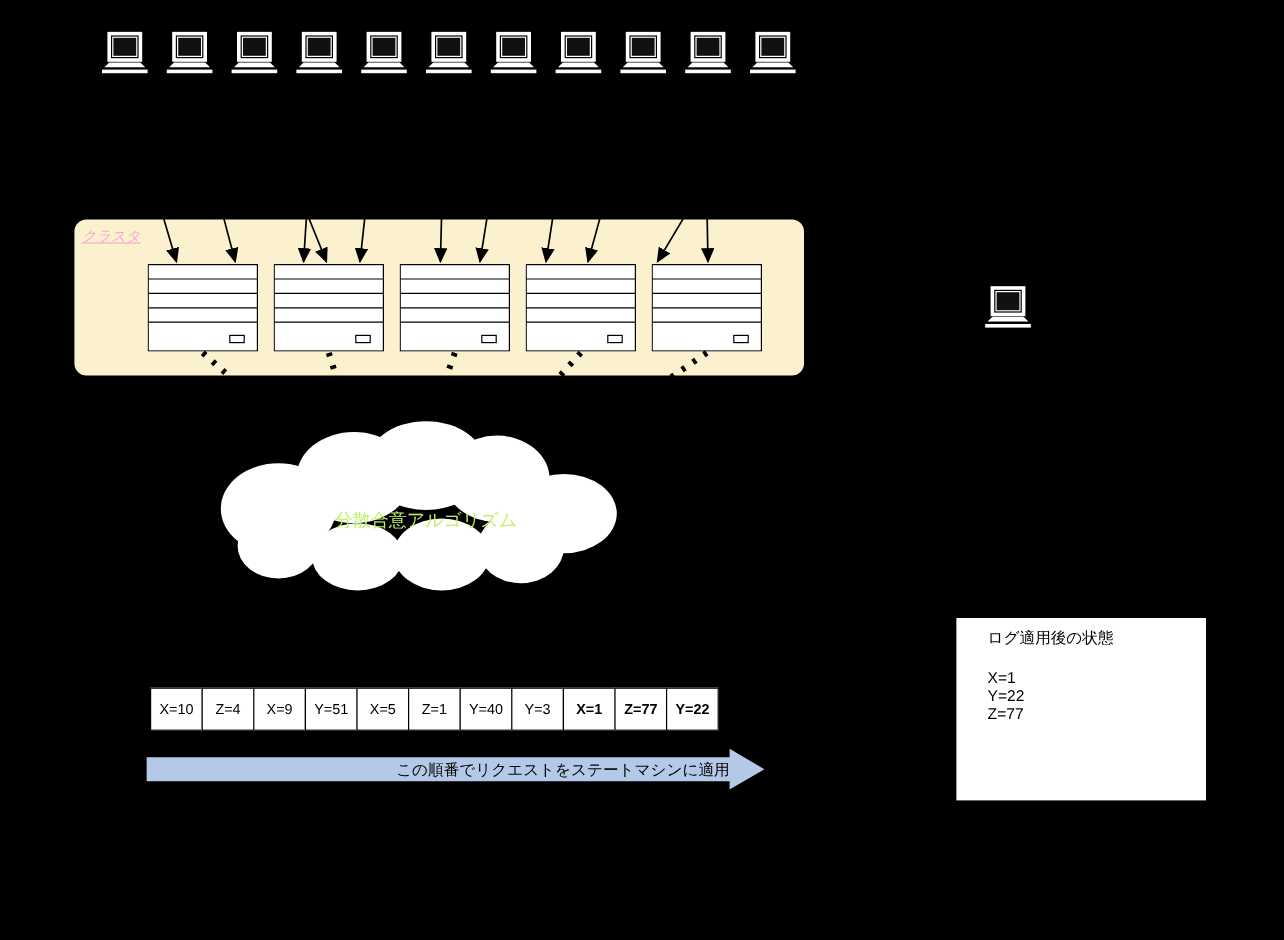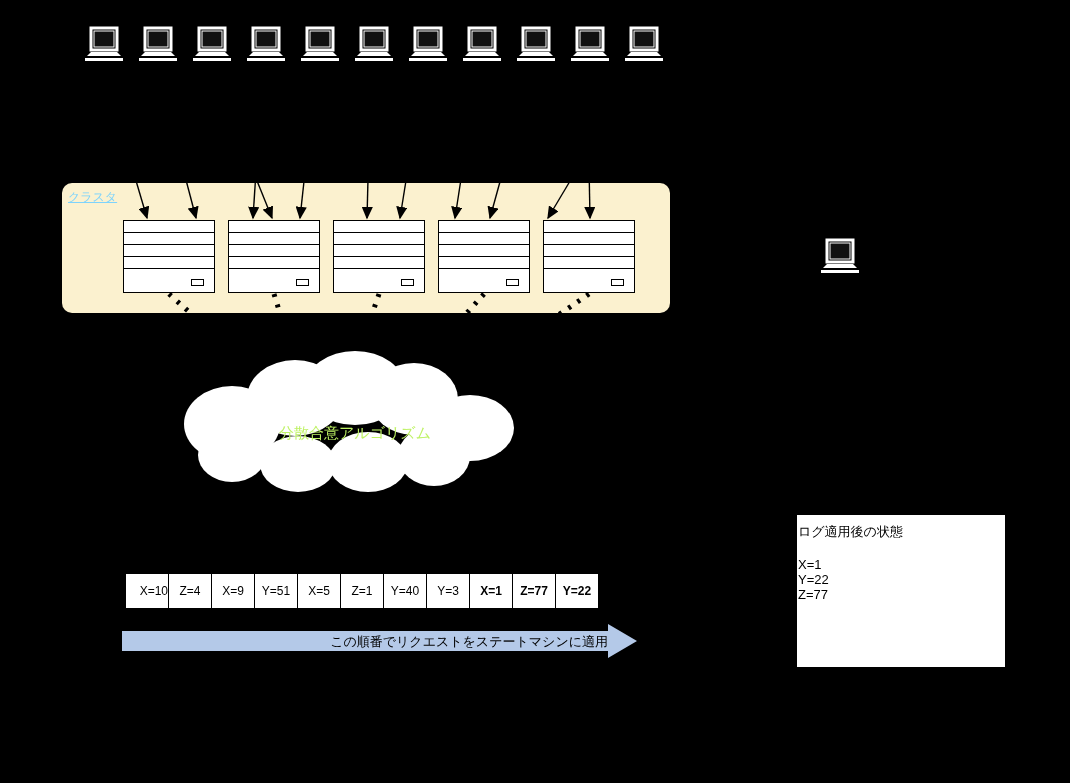--- a/index.html
+++ b/index.html
@@ -8,48 +8,48 @@
     font-family:"Liberation Sans", sans-serif;color:#000;
   }
   
   .laptop{position:absolute;width:44px;height:38px;z-index:2;}
   
   .cluster-box{
     position:absolute;left:62px;top:183px;width:608px;height:130px;
     background:#FBF1CF;border-radius:10px;z-index:1;
   }
   .cluster-label{
-    position:absolute;left:68px;top:189px;font-size:12px;
-    text-decoration:underline;color:#7dd3fc;z-index:4;
+    position:absolute;left:68px;top:189px;font-size:12px;font-style:italic;
+    text-decoration:underline;color:#f9a8d4;z-index:4;
   }
   .server{position:absolute;top:220px;width:92px;height:73px;z-index:2;}
   
   .overlay{position:absolute;left:0;top:0;z-index:3;pointer-events:none;}
   .cloud-label{
     position:absolute;left:200px;top:424px;width:310px;text-align:center;
     font-size:15px;color:#bef264;z-index:4;
   }
   
   .log-row{position:absolute;left:125px;top:573px;display:flex;z-index:2;}
   .log-cell{
     width:44px;height:36px;box-sizing:border-box;background:#fff;border:1px solid #000;
     margin-left:-1px;text-align:center;line-height:34px;font-size:12px;color:#000;
   }
-  .log-cell:first-child{margin-left:0;text-align:right;}
+  .log-cell:first-child{margin-left:0;}
   .log-cell.bold{font-weight:bold;}
   
   .order-arrow-svg{position:absolute;left:122px;top:620px;z-index:2;}
   .order-arrow-label{
     position:absolute;left:122px;top:633px;width:486px;text-align:right;
     font-size:13px;color:#000;z-index:3;
   }
   
   .state-box{
     position:absolute;left:797px;top:515px;width:208px;height:152px;background:#fff;
-    box-sizing:border-box;padding:8px 1px;z-index:2;
+    box-sizing:border-box;padding:8px 26px;z-index:2;
   }
   .state-box .title{font-size:13px;margin-bottom:16px;}
   .state-box .line{font-size:13px;line-height:15px;}
 </style>
 </head>
 <body>
 
 <svg width="0" height="0" style="position:absolute">
   <defs>
     <symbol id="sym-laptop" viewBox="0 0 44 38">

